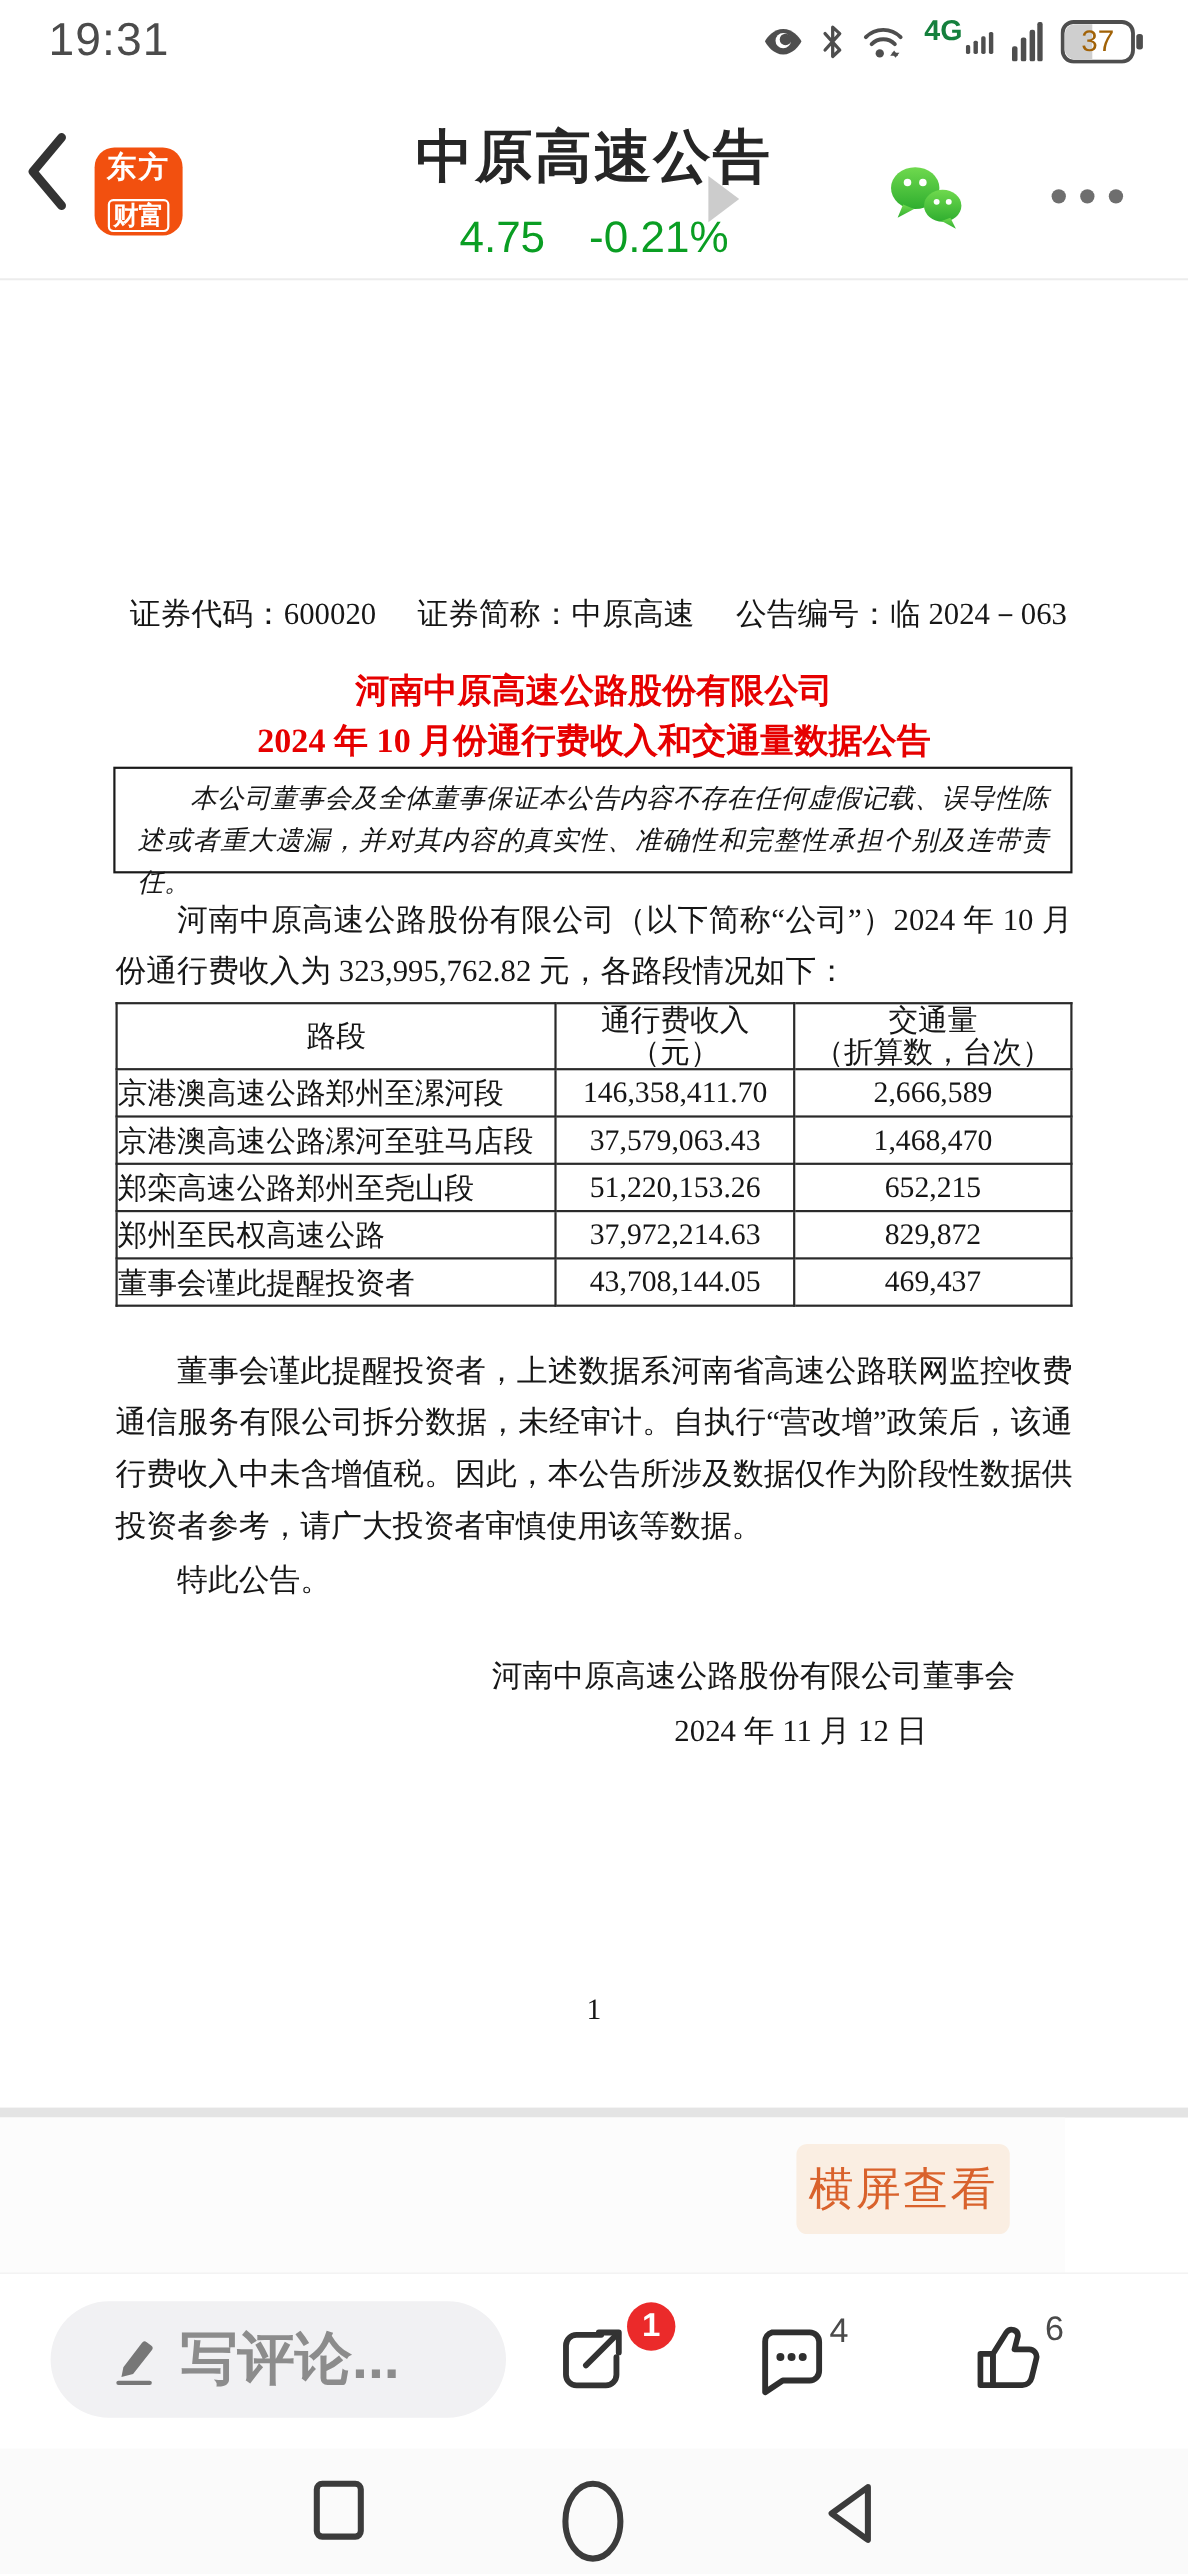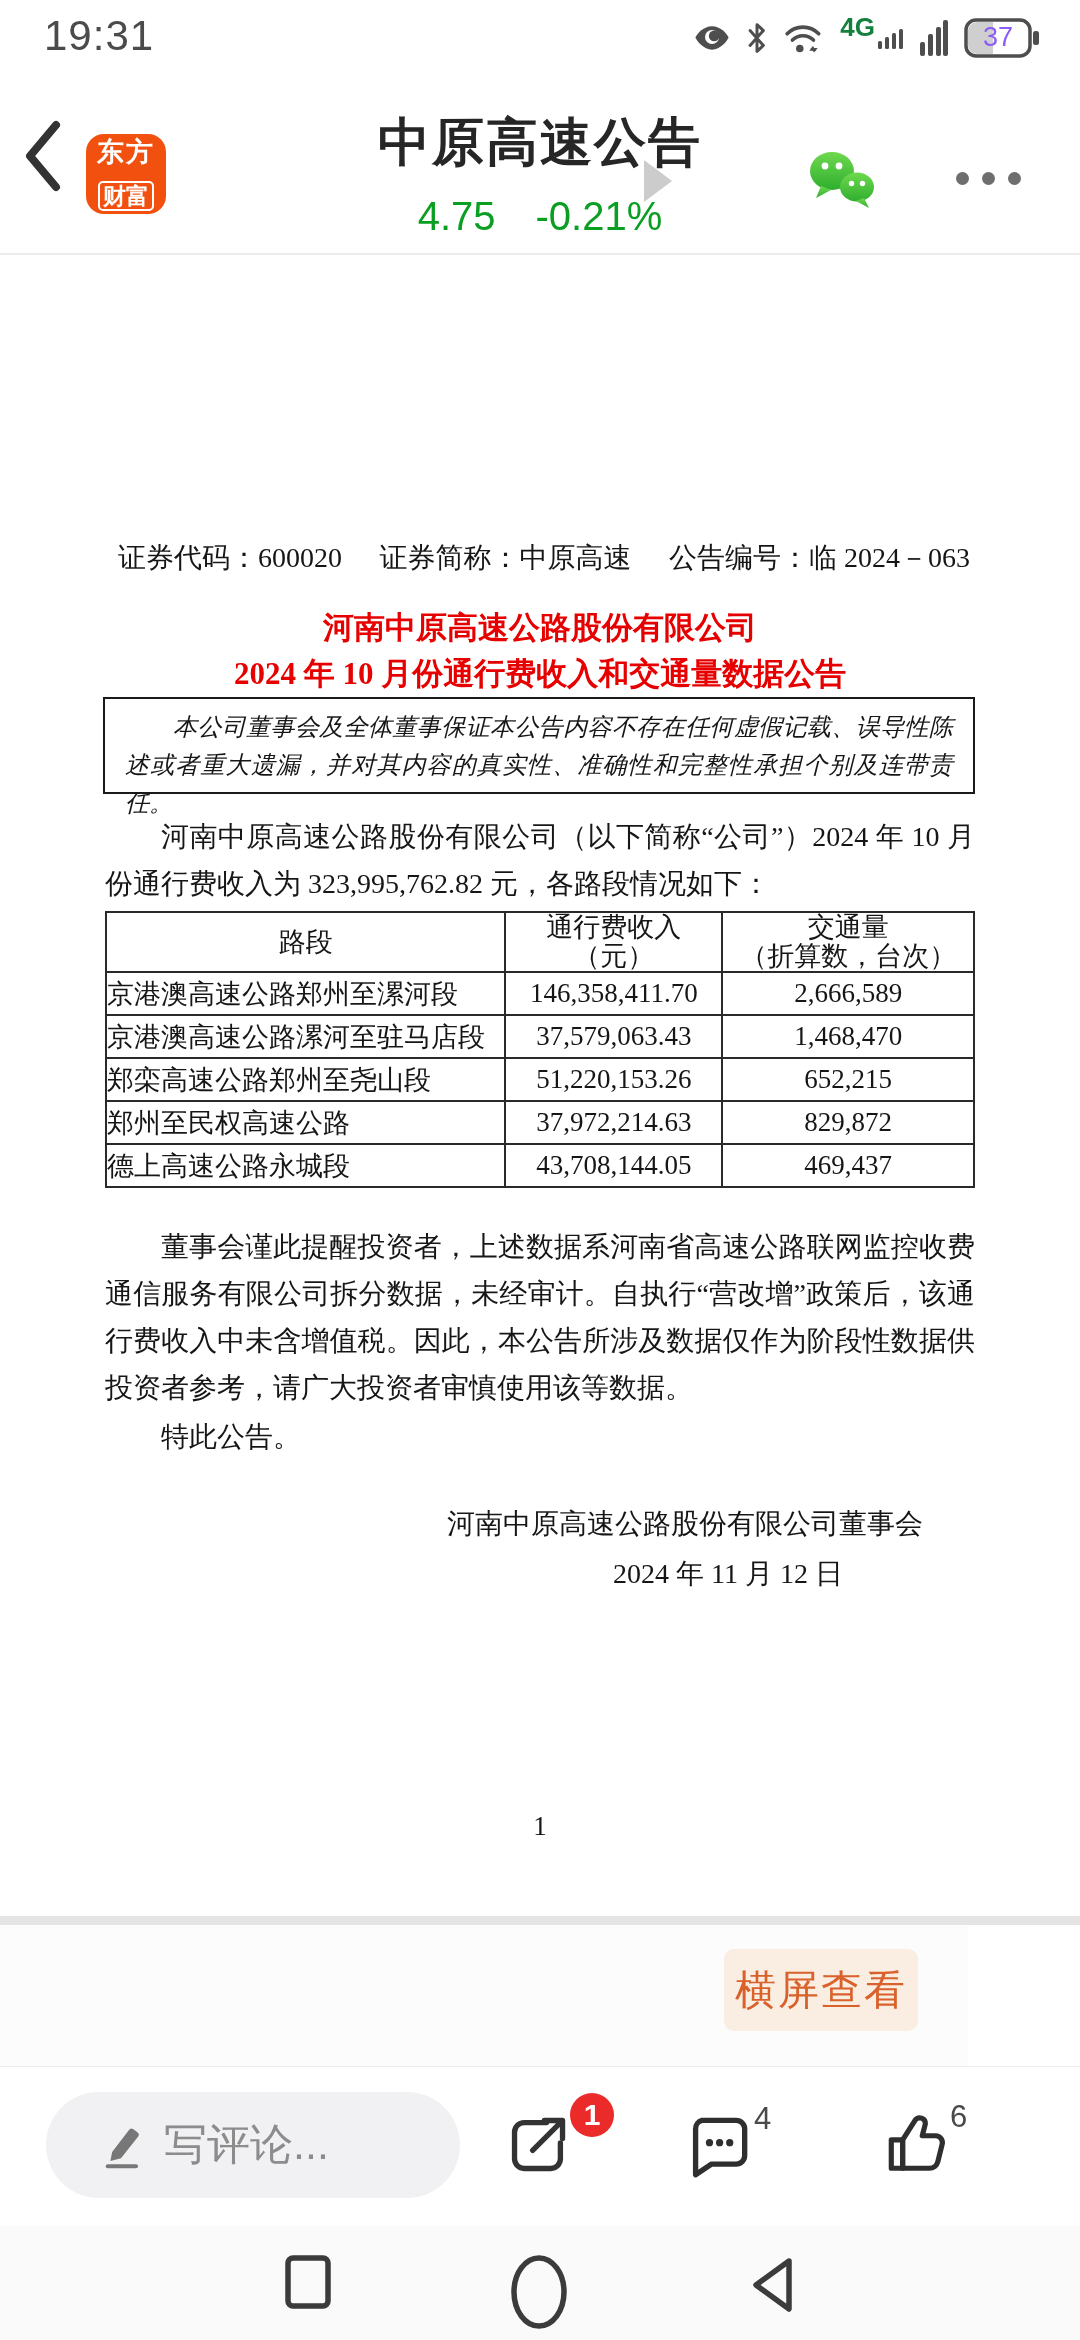--- a/index.html
+++ b/index.html
@@ -54,21 +54,21 @@
   
   .gray-band{position:absolute;top:1916px;left:0;width:1080px;height:9px;background:#e4e4e4;}
   .sheet{position:absolute;top:1925px;left:0;width:968px;height:141px;background:#fcfcfc;}
   .landscape-btn{position:absolute;right:50px;top:24px;width:194px;height:82px;background:#faeee2;border-radius:10px;
                  color:#d9622c;font-size:41px;letter-spacing:2px;display:flex;align-items:center;justify-content:center;cursor:pointer;}
 
   
   .comment-bar{position:absolute;top:2066px;left:0;width:1080px;height:160px;background:#fff;border-top:1px solid #eeeeee;}
   .comment-pill{position:absolute;left:46px;top:25px;width:414px;height:106px;border-radius:53px;background:#f1f1f3;
                 display:flex;align-items:center;padding-left:52px;gap:20px;box-sizing:border-box;cursor:text;}
-  .comment-pill .ph{font-size:43px;color:#8c8c8c;}
+  .comment-pill .ph{font-size:52px;color:#8c8c8c;font-weight:bold;}
   .act-icon{position:absolute;width:64px;height:64px;cursor:pointer;}
   .share-icon{left:506px;top:46px;}
   .badge{position:absolute;left:570px;top:26px;min-width:44px;height:44px;border-radius:22px;background:#eb2a2a;color:#fff;
          font-size:30px;display:flex;align-items:center;justify-content:center;font-weight:600;}
   .bubble-icon{left:686px;top:48px;}
   .like-icon{left:882px;top:44px;}
   .count{position:absolute;font-size:31px;color:#4a4a4a;}
   .count-comment{left:754px;top:34px;}
   .count-like{left:950px;top:32px;}
 
@@ -116,21 +116,21 @@
         <rect x="8" y="14" width="5" height="22" rx="2" fill="#4e4e4e"></rect>
         <rect x="16" y="7" width="5" height="29" rx="2" fill="#4e4e4e"></rect>
         <rect x="23" y="0" width="5" height="36" rx="2" fill="#4e4e4e"></rect>
       </svg>
       <div style="position:relative;width:76px;height:40px;">
         <svg width="76" height="40" viewBox="0 0 76 40">
           <rect x="2" y="2" width="64" height="36" rx="10" fill="#ffffff" stroke="#4e4e4e" stroke-width="3.5"></rect>
           <path d="M12 4 h-1 a9 9 0 0 0 -9 9 v14 a9 9 0 0 0 9 9 h16 V4 Z" fill="#cfcfcf" transform="translate(2 0)"></path>
           <rect x="69" y="13" width="6" height="14" rx="2.5" fill="#4e4e4e"></rect>
         </svg>
-        <span style="position:absolute;left:2px;top:4px;width:64px;text-align:center;font-size:27px;color:#8b5cf6;">37</span>
+        <span style="position:absolute;left:2px;top:4px;width:64px;text-align:center;font-size:27px;color:#a16207;">37</span>
       </div>
     </div>
   </div>
 
   <div class="header">
     <svg class="back-btn" viewBox="0 0 48 76">
       <polyline points="36,7 10,38 36,69" fill="none" stroke="#333333" stroke-width="8" stroke-linecap="round" stroke-linejoin="round"></polyline>
     </svg>
     <div class="app-logo">
       <span class="l1">东方</span>
@@ -217,21 +217,21 @@
   </tr>
 
   <tr>
     <td class="cell-name">郑州至民权高速公路</td>
     <td class="cell-num">37,972,214.63</td>
     <td class="cell-num">829,872</td>
   </tr>
 
 
   <tr>
-    <td class="cell-name">德上高速公路永城段</td>
+    <td class="cell-name">董事会谨此提醒投资者</td>
     <td class="cell-num">43,708,144.05</td>
     <td class="cell-num">469,437</td>
   </tr>
 </tbody>
     </table>
 
     <div class="doc-p p-note">董事会谨此提醒投资者，上述数据系河南省高速公路联网监控收费通信服务有限公司拆分数据，未经审计。自执行“营改增”政策后，该通行费收入中未含增值税。因此，本公告所涉及数据仅作为阶段性数据供投资者参考，请广大投资者审慎使用该等数据。</div>
     <div class="doc-p p-close">特此公告。</div>
     <div class="sig sig-company">河南中原高速公路股份有限公司董事会</div>
     <div class="sig sig-date">2024 年 11 月 12 日</div>

